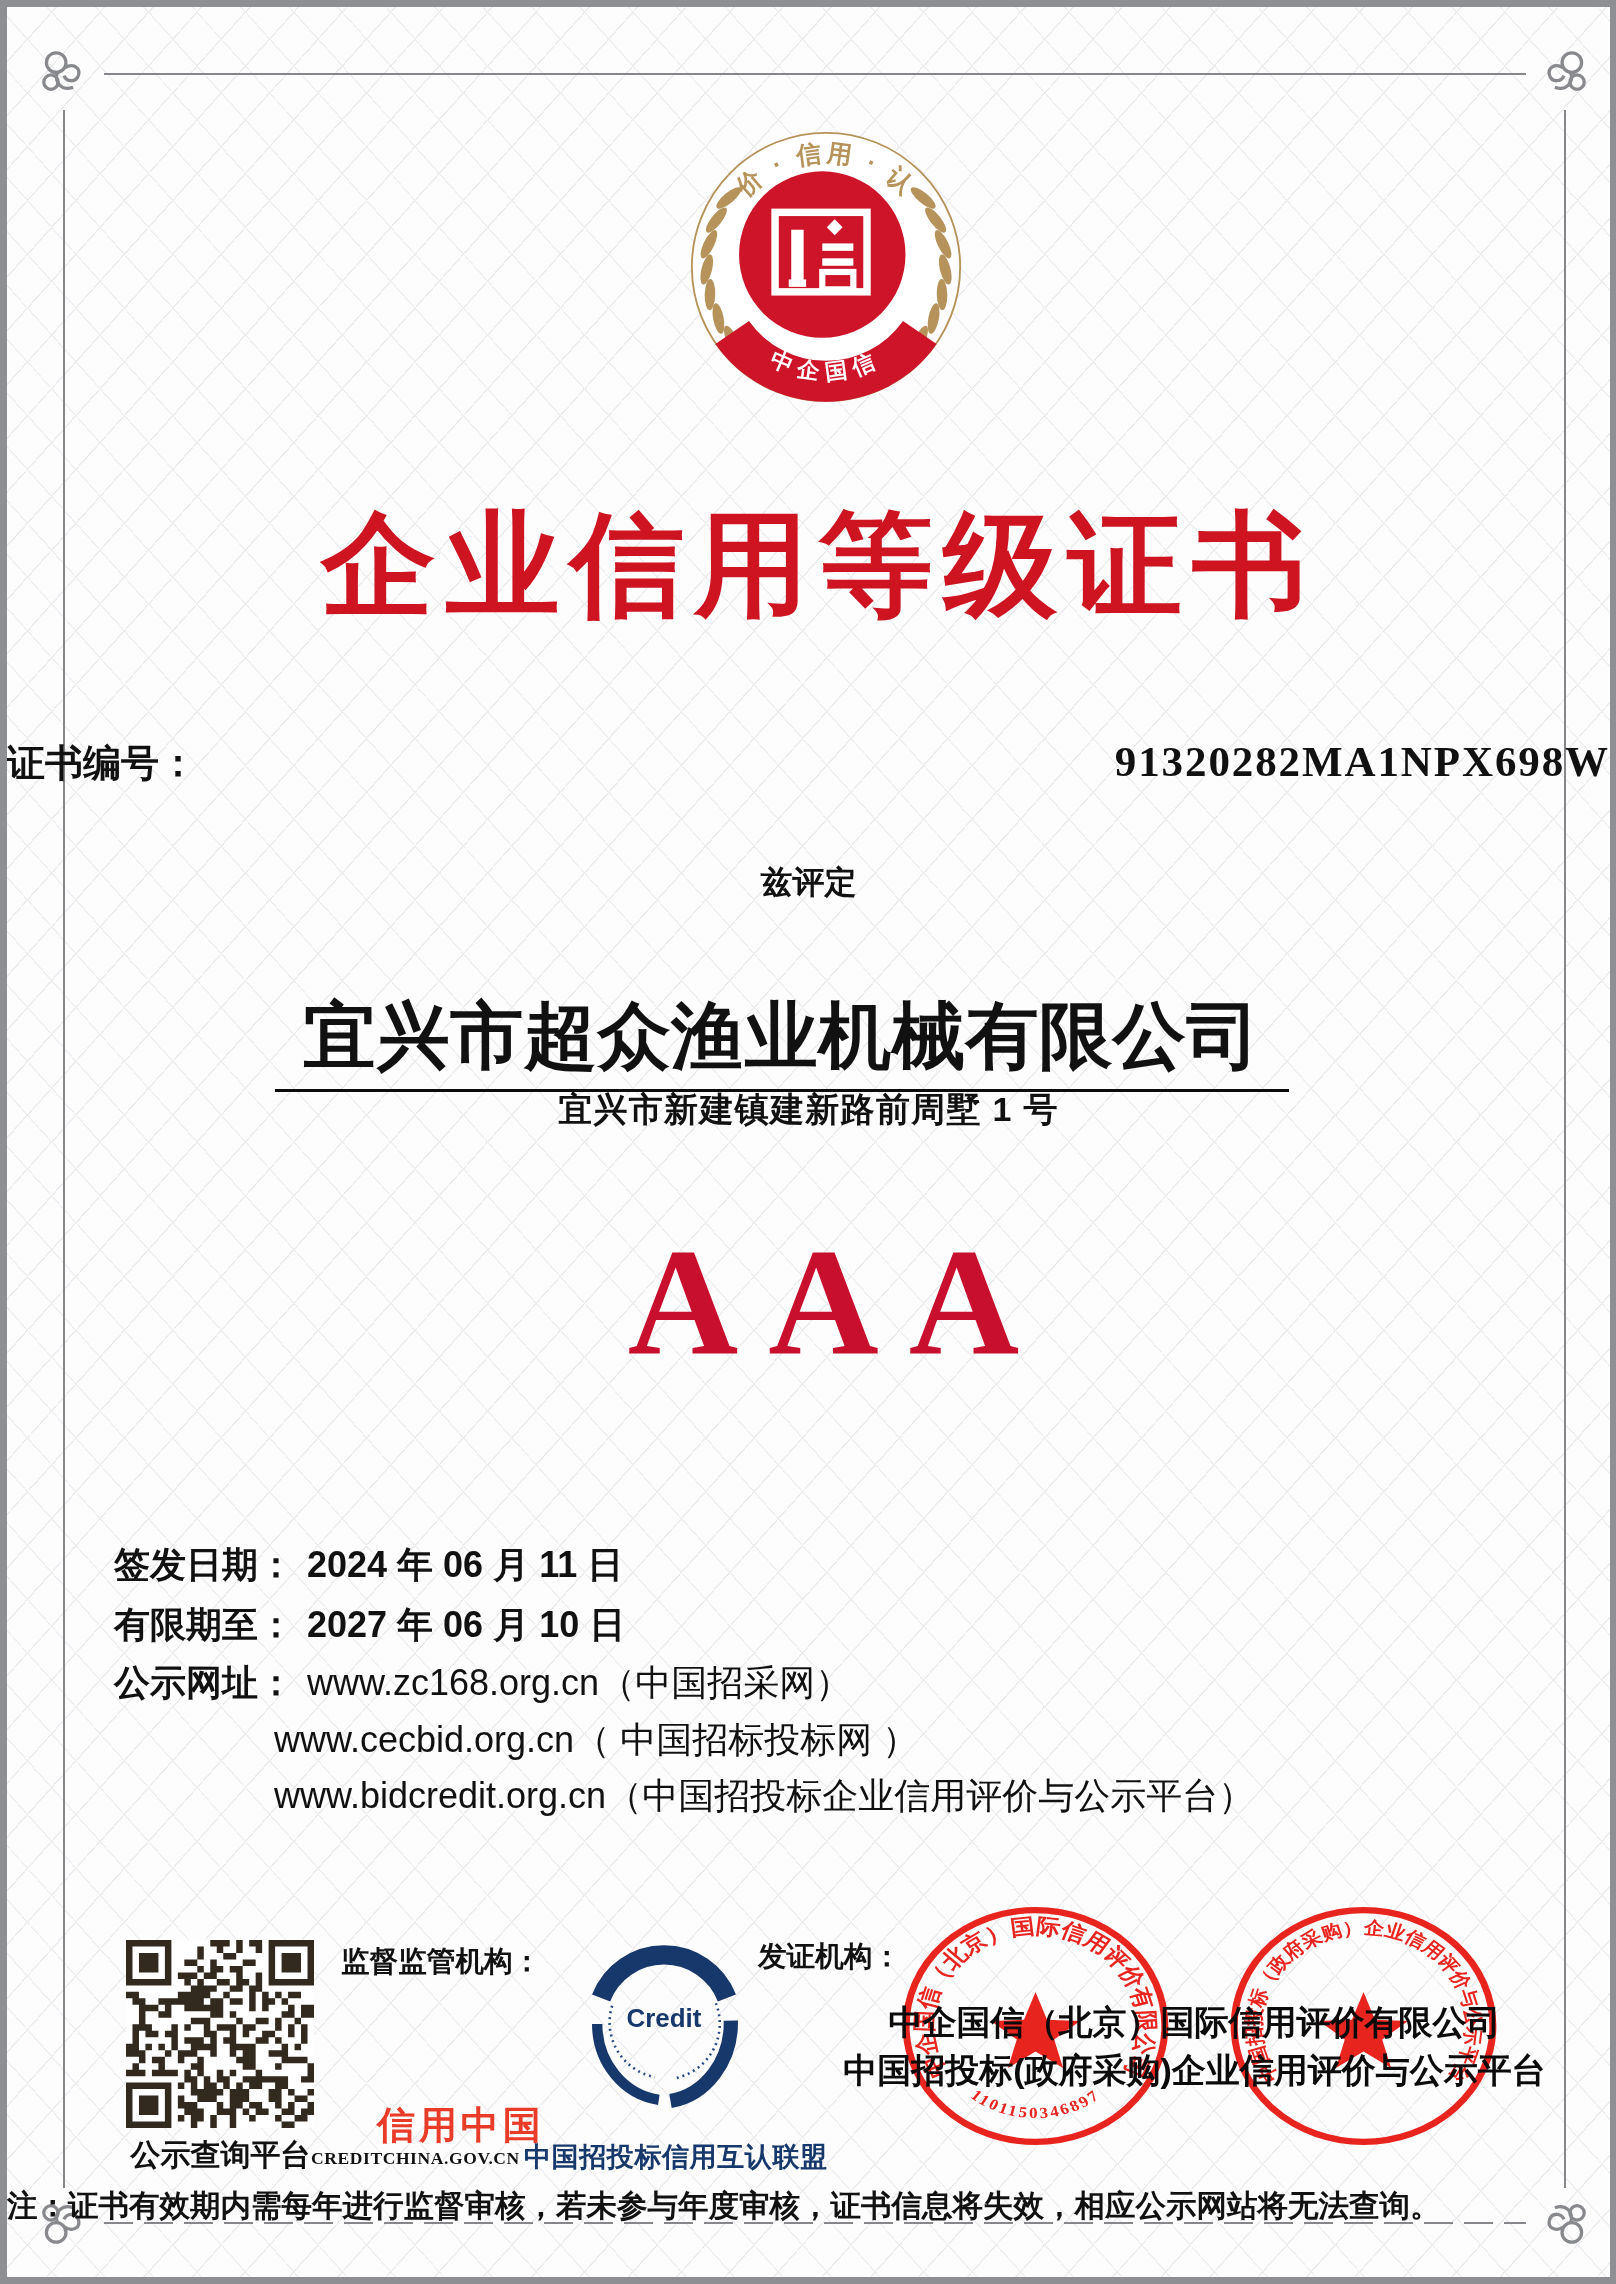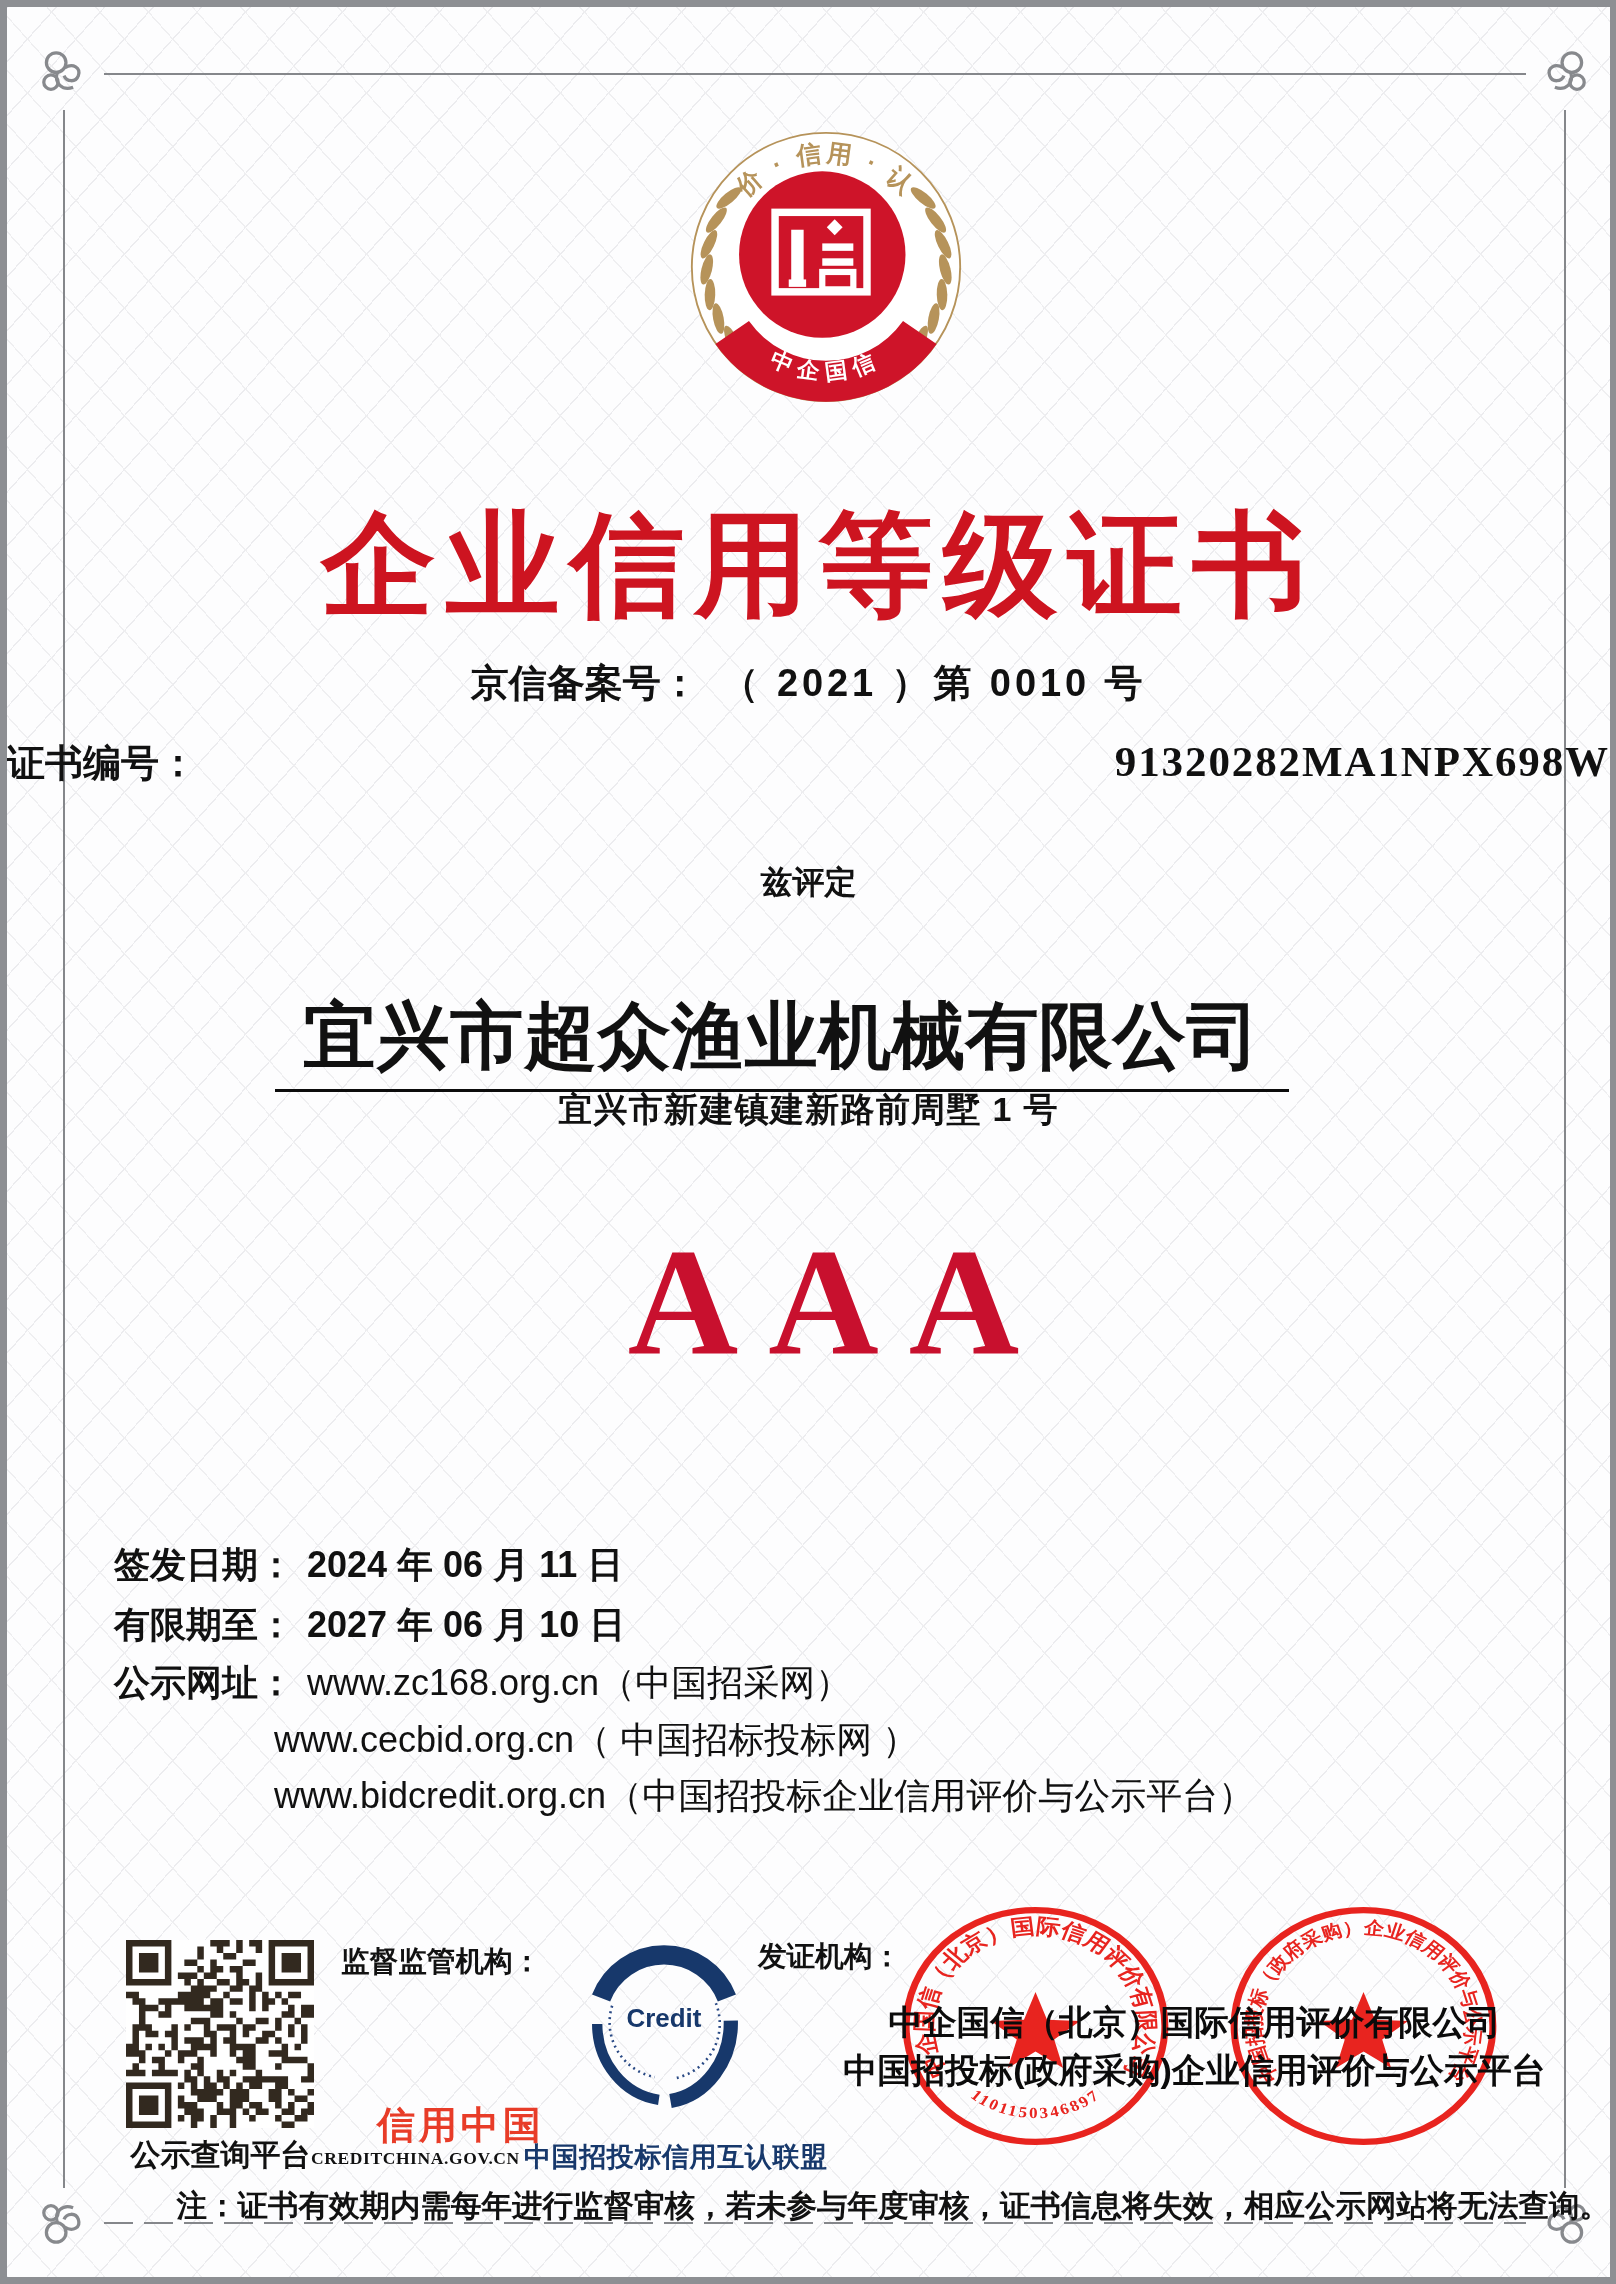--- a/index.html
+++ b/index.html
@@ -67,21 +67,21 @@
 
   .stamp{position:absolute;width:279px;height:250px;z-index:1;}
   .stamp svg{width:100%;height:100%;display:block;}
   .stamp1{left:889px;top:1894px;}
   .stamp2{left:1217px;top:1894px;}
   .issuer-line{position:absolute;left:757px;width:861px;text-align:center;z-index:2;
     font-size:34px;font-weight:900;color:#0b0b0b;white-space:nowrap;}
   .il1{top:1993px;}
   .il2{top:2041px;}
 
-  .note{left:0;top:2179px;width:100%;text-align:right;font-size:30.5px;font-weight:900;z-index:3;white-space:nowrap;}
+  .note{left:0;top:2179px;width:100%;text-align:left;font-size:30.5px;font-weight:900;z-index:3;white-space:nowrap;}
 </style>
 </head>
 <body>
 
 <div class="page">
 
   <div class="frame-line frame-top"></div>
   <div class="frame-line frame-left"></div>
   <div class="frame-line frame-right"></div>
   <div class="frame-line frame-bottom"></div>
@@ -161,24 +161,20 @@
       <path d="M -178 124 A 217 217 0 0 0 178 124 L 124 87 A 152 152 0 0 1 -124 87 Z" fill="#ce1429"></path>
       <path id="bannerArc" d="M -138 116 A 180 180 0 0 0 138 116" fill="none"></path>
       <text font-size="36" font-weight="900" fill="#ffffff" letter-spacing="12" font-family="Liberation Sans, sans-serif">
         <textPath href="#bannerArc" startOffset="50%" text-anchor="middle">中企国信</textPath>
       </text>
     </svg>
   </div>
 
   <div class="abs title">企业信用等级证书</div>
 
-  <div class="abs record-row">
-    <span class="lab">京信备案号：</span>
-    <span class="val">（ 2021 ）第 0010 号</span>
-  </div>
 
   <div class="abs certno-row">
     <span class="lab">证书编号：</span>
     <span class="val">91320282MA1NPX698W</span>
   </div>
 
   <div class="abs hereby">兹评定</div>
 
   <div class="abs company-wrap">
     <span>宜兴市超众渔业机械有限公司</span>

